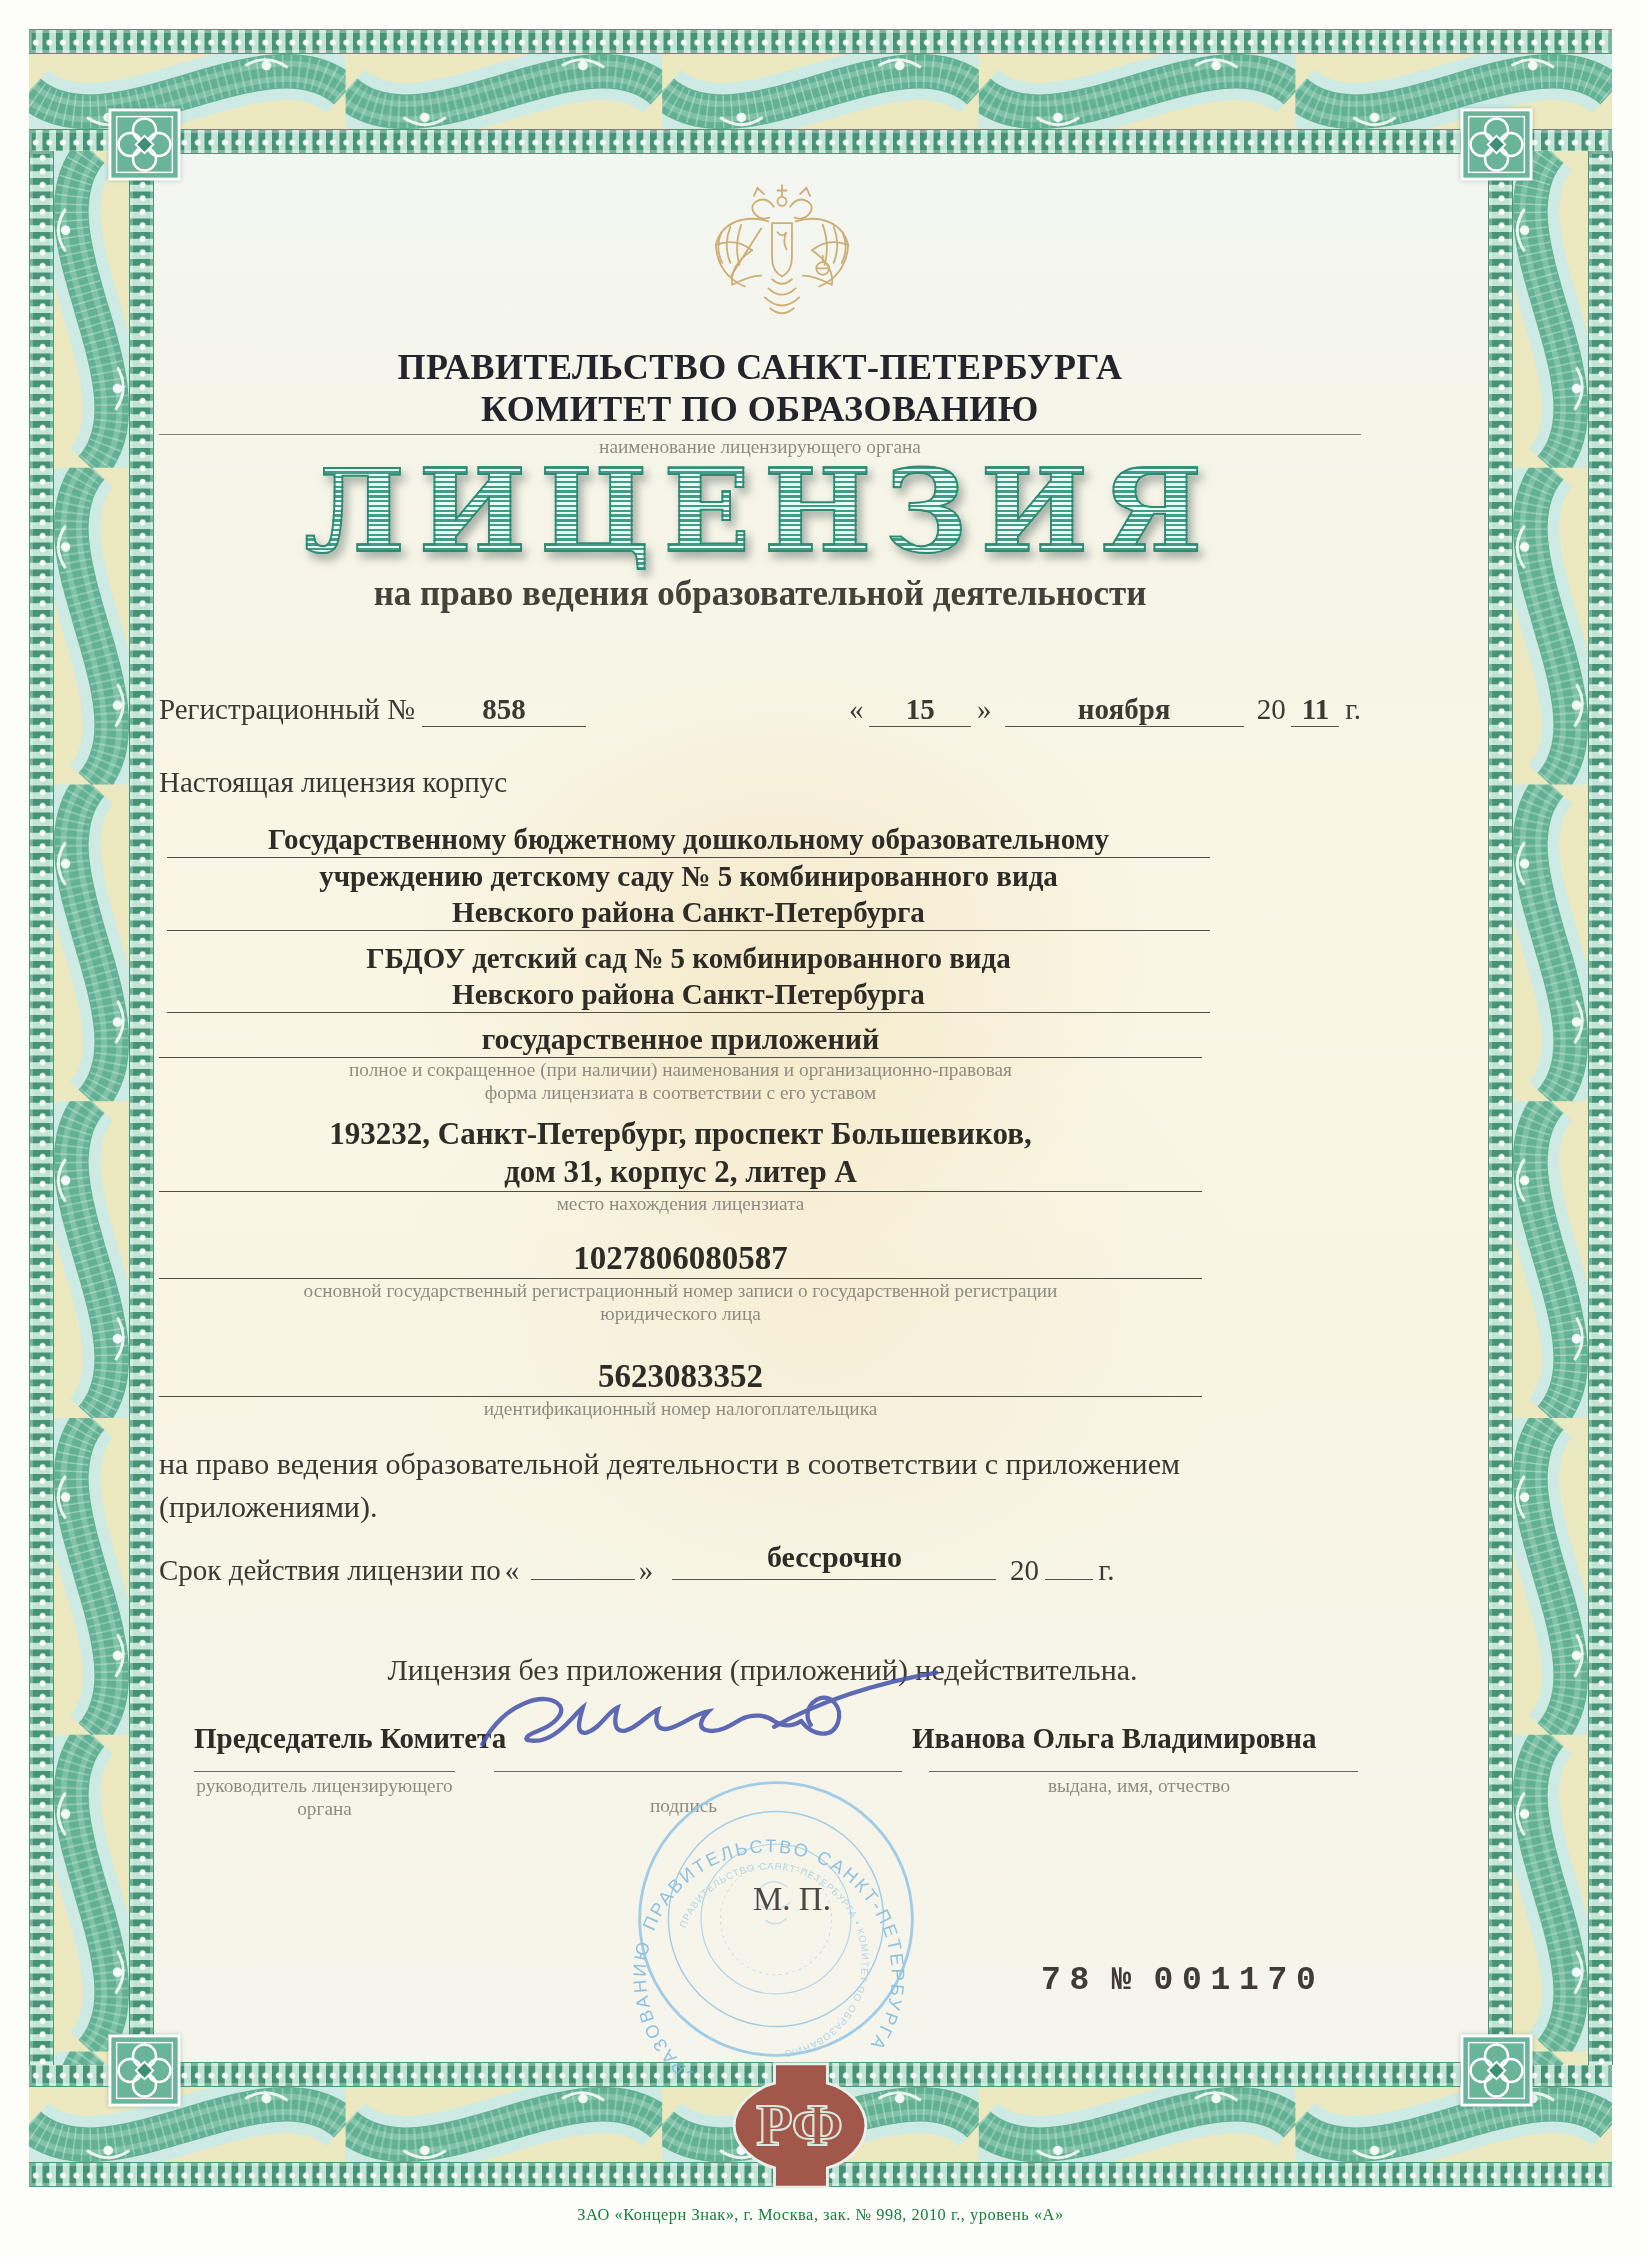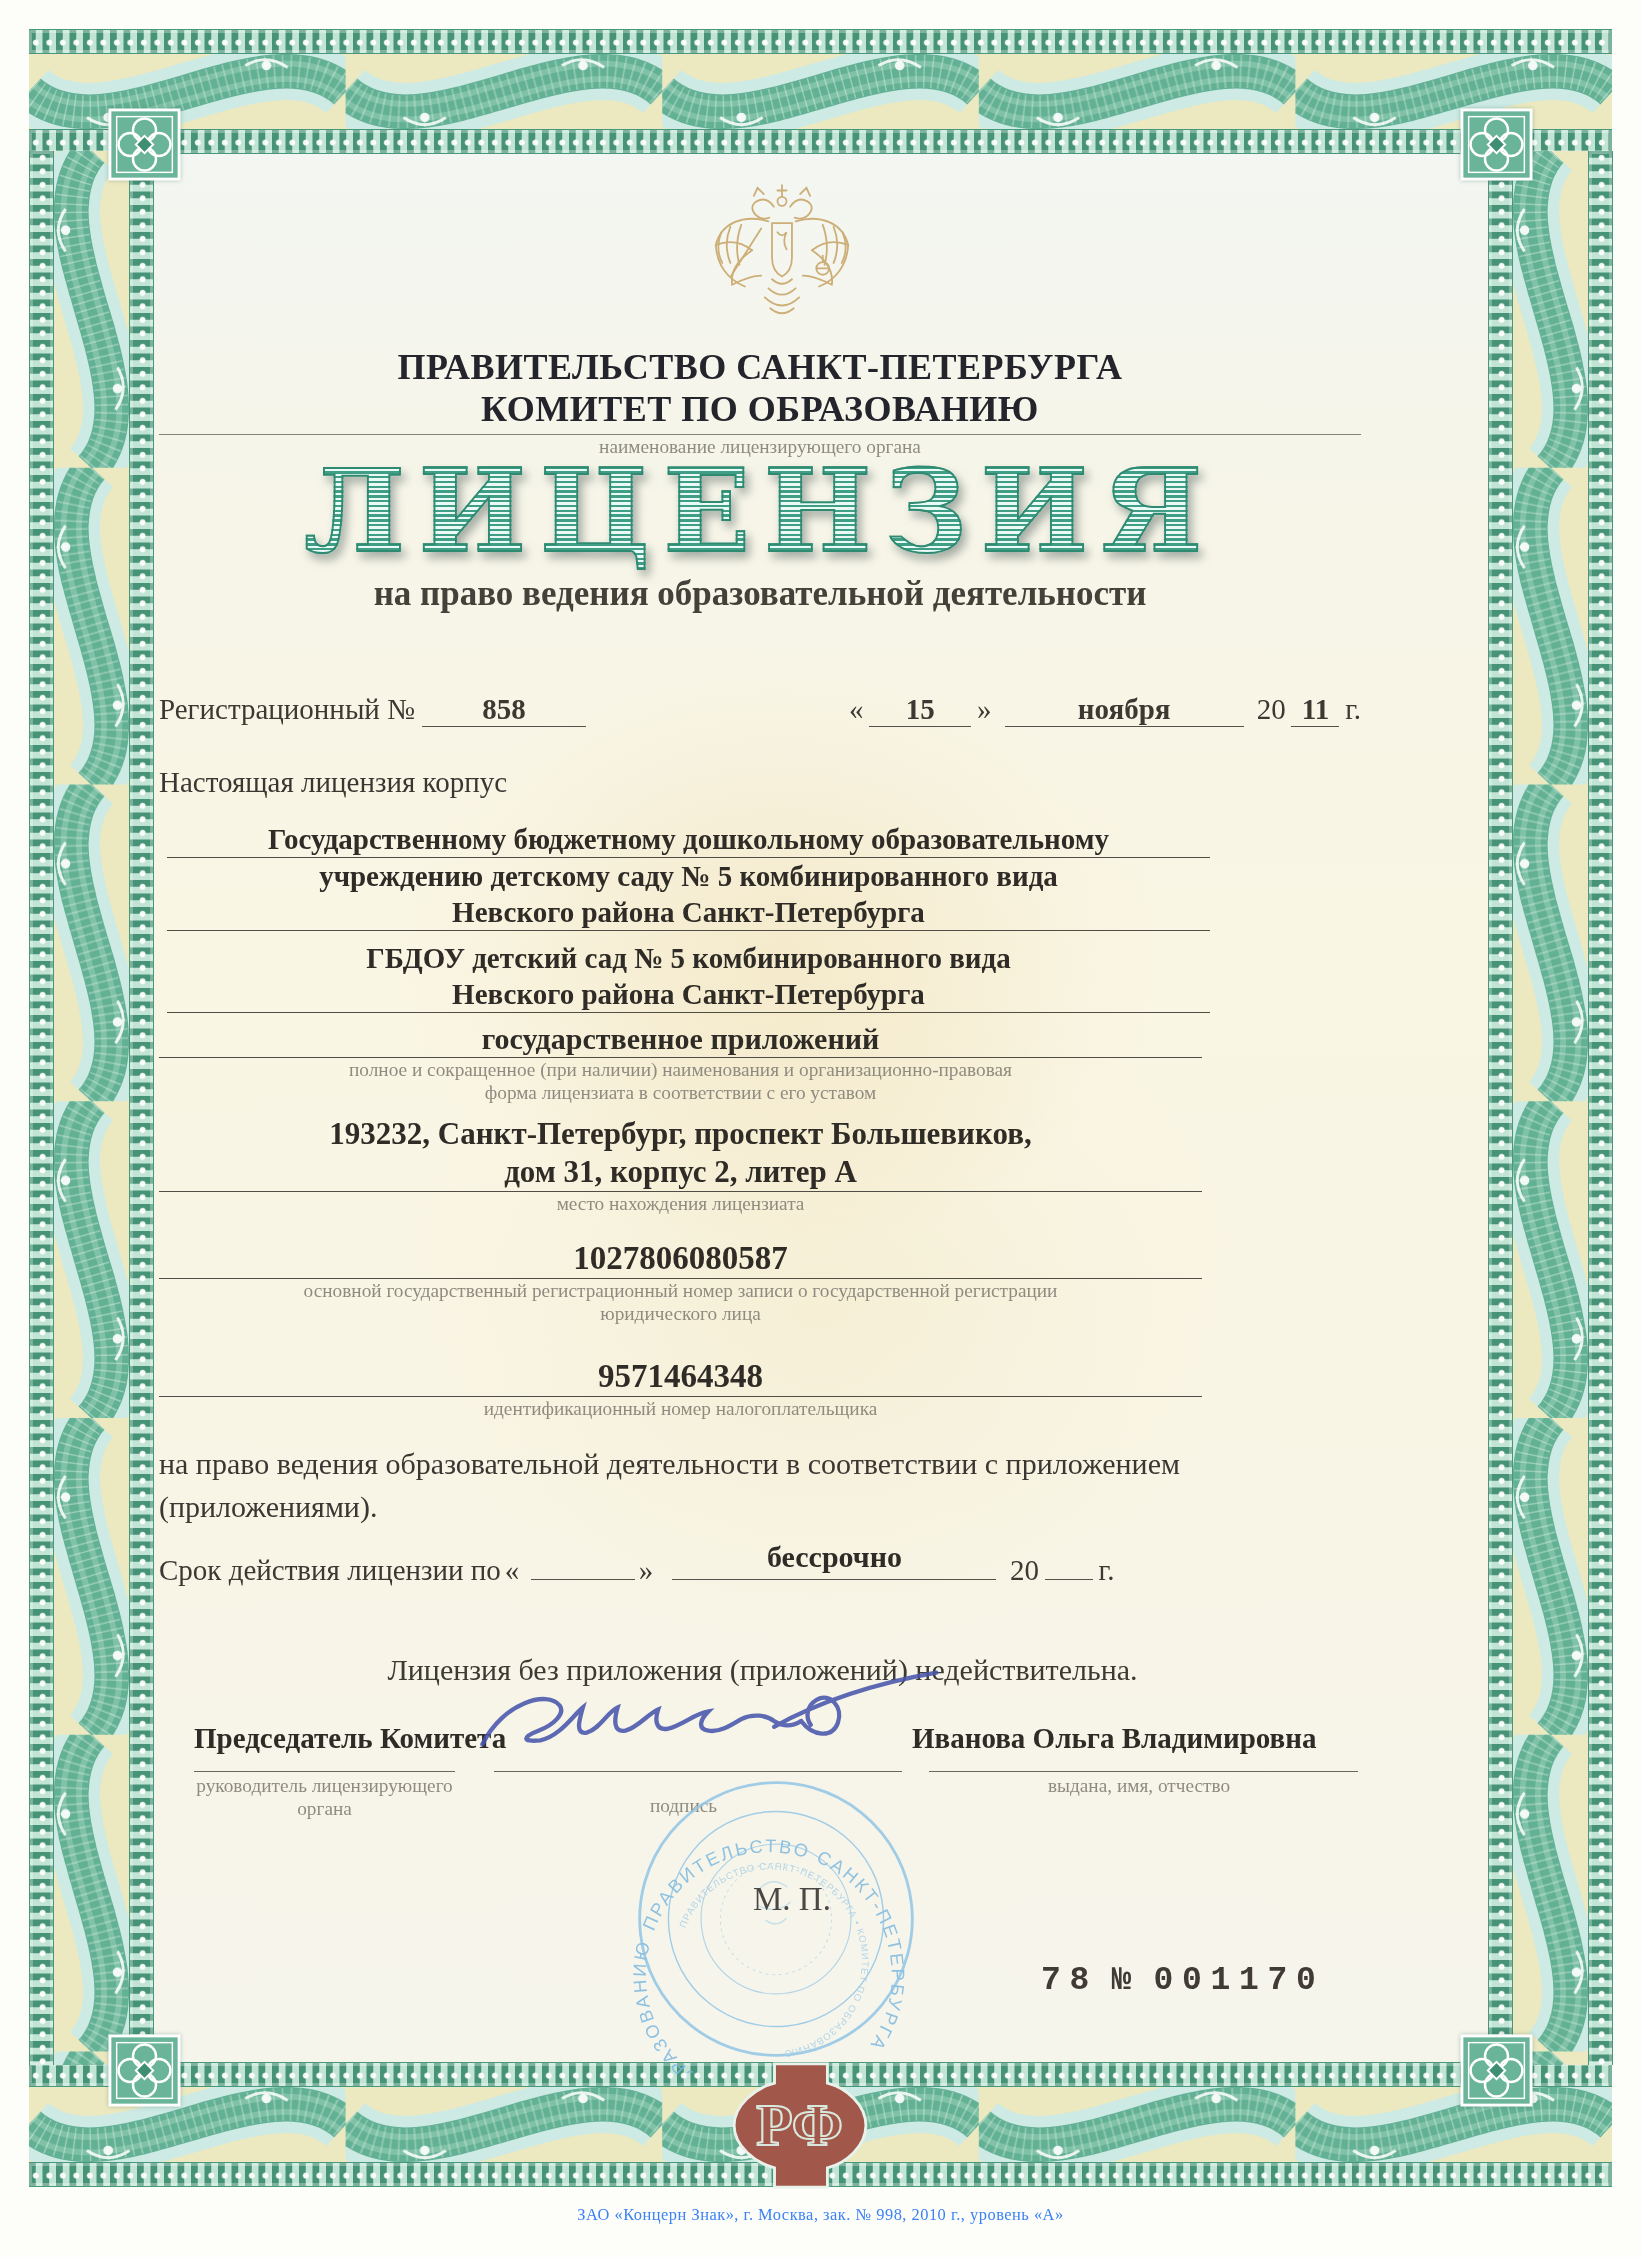--- a/index.html
+++ b/index.html
@@ -83,21 +83,21 @@
   .sc2 .sig-line{margin-top:50px;margin-left:39px;margin-right:9.7px;}
   .sc3 .sig-line{margin-top:15.4px;margin-left:17.4px;margin-right:7.7px;}
   .sig-cap{text-align:center;font-size:19.3px;line-height:23px;color:#8f8b80;margin-top:1.9px;}
   .autograph{position:absolute;left:9.7px;top:-56px;width:483px;height:116px;z-index:6;}
   .stamp{left:608px;top:1775px;width:336px;height:288px;z-index:5;opacity:.85;transform:rotate(-6deg);}
   .stamp svg{display:block;width:100%;height:100%;}
   .mp-mark{left:753px;top:1881px;font-size:33px;color:#4b4742;z-index:6;}
   .serial{left:1041px;top:1962px;font-family:"Liberation Mono",monospace;font-weight:700;font-size:33px;
     letter-spacing:8.7px;color:#403c35;z-index:6;white-space:nowrap;}
   .serial span{margin-right:13.5px;}
-  .footer-note{left:0;top:2205px;width:100%;text-align:center;font-size:16.4px;color:#3b82f6;letter-spacing:0.5px;}
+  .footer-note{left:0;top:2205px;width:100%;text-align:center;font-size:16.4px;color:#15803d;letter-spacing:0.5px;}
 </style>
 </head>
 <body>
 
 <svg width="0" height="0" style="position:absolute">
   <defs>
     <pattern id="waveHp" width="328" height="78" patternUnits="userSpaceOnUse">
       <rect width="328" height="78" fill="#ece9c0"></rect>
       <path d="M0,39 C82,112 246,-34 328,39" fill="none" stroke="#cdeae4" stroke-width="60"></path>
       <path d="M0,39 C82,112 246,-34 328,39" fill="none" stroke="#63b194" stroke-width="36"></path>
@@ -296,21 +296,21 @@
     <div class="cap">место нахождения лицензиата</div>
   </div>
 
   <div class="abs num-block">
     <div class="v">1027806080587</div>
     <div class="cap">основной государственный регистрационный номер записи о государственной регистрации</div>
     <div class="cap">юридического лица</div>
   </div>
 
   <div class="abs num-block inn-block">
-    <div class="v">9571464348</div>
+    <div class="v">5623083352</div>
     <div class="cap">идентификационный номер налогоплательщика</div>
   </div>
 
   <div class="abs scope">
     <div>на право ведения образовательной деятельности в соответствии с приложением</div>
     <div>(приложениями).</div>
   </div>
 
   <div class="abs validity">
     <span>Срок действия лицензии по</span>

